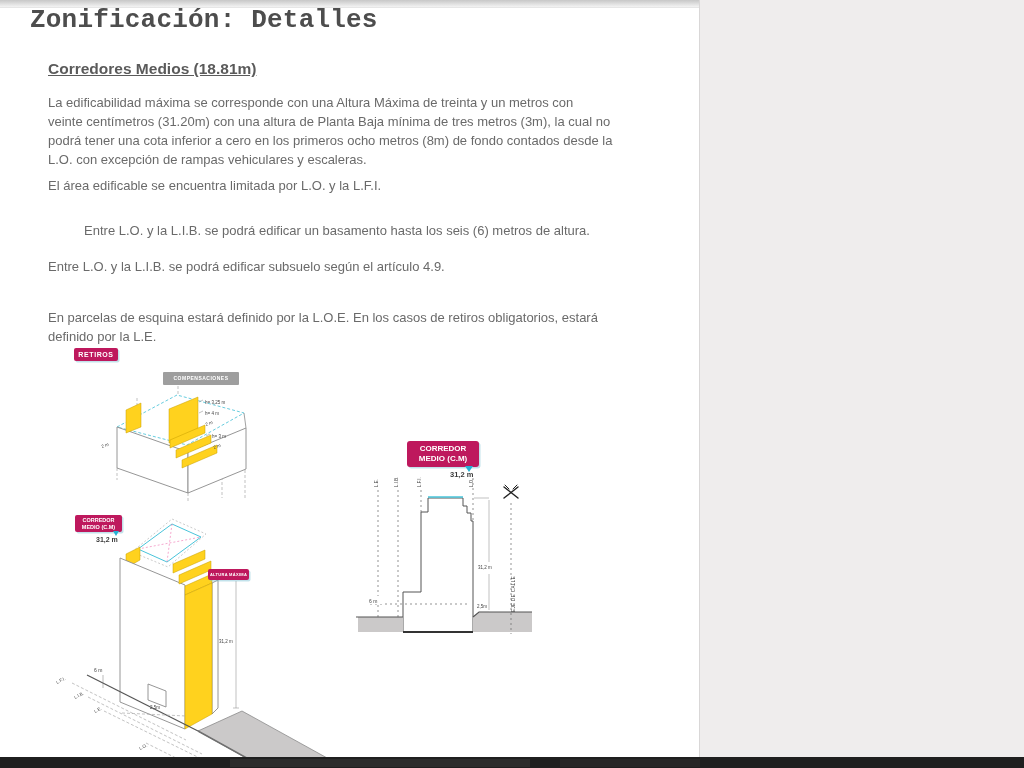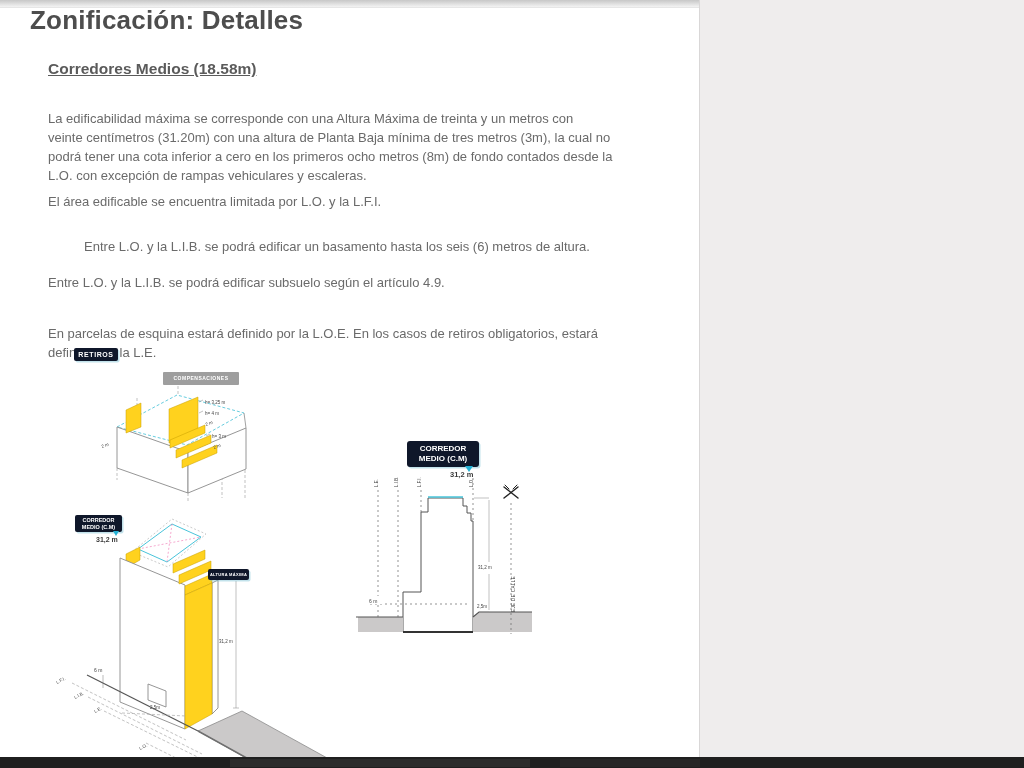--- a/index.html
+++ b/index.html
@@ -9,28 +9,28 @@
   }
   
   #top-strip{position:absolute;left:0;top:0;width:699px;height:7px;
     background:linear-gradient(#c7c7c7,#f3f3f3);border-bottom:1px solid #e6e6e6;}
   #right-panel{position:absolute;left:699px;top:0;width:325px;height:758px;
     background:#efeded;border-left:1px solid #d9d7d7;}
   #bottom-bar{position:absolute;left:0;top:757px;width:1024px;height:11px;background:#1f1f1f;}
   #bottom-bar .seg{position:absolute;top:2px;height:8px;background:#2c2c2c;}
   
   .page-title{position:absolute;left:30px;top:5px;font-size:26px;font-weight:600;
-    color:#4d4d4d;letter-spacing:0.2px;}
+    color:#4d4d4d;letter-spacing:0.2px;font-family:Liberation Mono, monospace;}
   .section-heading{position:absolute;left:48px;top:60px;font-size:15.5px;font-weight:600;
     color:#5a5a5a;text-decoration:underline;}
   .para{position:absolute;left:48px;width:578px;font-size:13px;line-height:19px;
-    color:#6a6a6a;white-space:pre-line;margin-top:16px;}
+    color:#6a6a6a;white-space:pre-line;}
   #p1{top:93px;} #p2{top:176px;} #p3{top:221px;text-align:center;} #p4{top:257px;} #p5{top:308px;}
   
-  .cyan-badge{position:absolute;background:#0f172a;color:#fff;font-weight:bold;
+  .cyan-badge{position:absolute;background:#be185d;color:#fff;font-weight:bold;
     text-align:center;border-radius:2px;box-shadow:1.5px 1.5px 0 rgba(120,190,210,.45);}
   #retiros-badge{left:74px;top:348px;width:44px;height:13px;font-size:7px;line-height:13px;letter-spacing:.6px;}
   #tag-compensaciones{position:absolute;left:163px;top:372px;width:76px;height:13px;
     background:#9e9e9e;color:#fff;font-size:5px;line-height:13px;letter-spacing:.5px;
     text-align:center;border-radius:1px;font-weight:bold;}
   #tower-badge{left:75px;top:515px;width:47px;padding:2px 0;font-size:5.5px;line-height:6.5px;border-radius:2px;}
   #tower-badge .pt{position:absolute;right:3px;bottom:-4px;width:0;height:0;
     border-left:3px solid transparent;border-right:3px solid transparent;border-top:5px solid #26b2d5;}
   #tower-height{position:absolute;left:96px;top:536px;font-size:7px;font-weight:bold;color:#3a3a3a;}
   #altura-chip{left:208px;top:569px;width:41px;height:11px;font-size:4px;line-height:11px;letter-spacing:.3px;}
@@ -52,21 +52,21 @@
   .gnd{fill:#cbc9c9;}
   .gline{stroke:#555;stroke-width:1.2;fill:none;}
 </style>
 </head>
 <body>
 
 <div id="top-strip"></div>
 <div id="right-panel"></div>
 
 <div class="page-title">Zonificación: Detalles</div>
-<div class="section-heading">Corredores Medios (18.58m)</div>
+<div class="section-heading">Corredores Medios (18.81m)</div>
 
 <div class="para" id="p1">La edificabilidad máxima se corresponde con una Altura Máxima de treinta y un metros con
 veinte centímetros (31.20m) con una altura de Planta Baja mínima de tres metros (3m), la cual no
 podrá tener una cota inferior a cero en los primeros ocho metros (8m) de fondo contados desde la
 L.O. con excepción de rampas vehiculares y escaleras.</div>
 <div class="para" id="p2">El área edificable se encuentra limitada por L.O. y la L.F.I.</div>
 <div class="para" id="p3">Entre L.O. y la L.I.B. se podrá edificar un basamento hasta los seis (6) metros de altura.</div>
 <div class="para" id="p4">Entre L.O. y la L.I.B. se podrá edificar subsuelo según el artículo 4.9.</div>
 <div class="para" id="p5">En parcelas de esquina estará definido por la L.O.E. En los casos de retiros obligatorios, estará
 definido por la L.E.</div>

